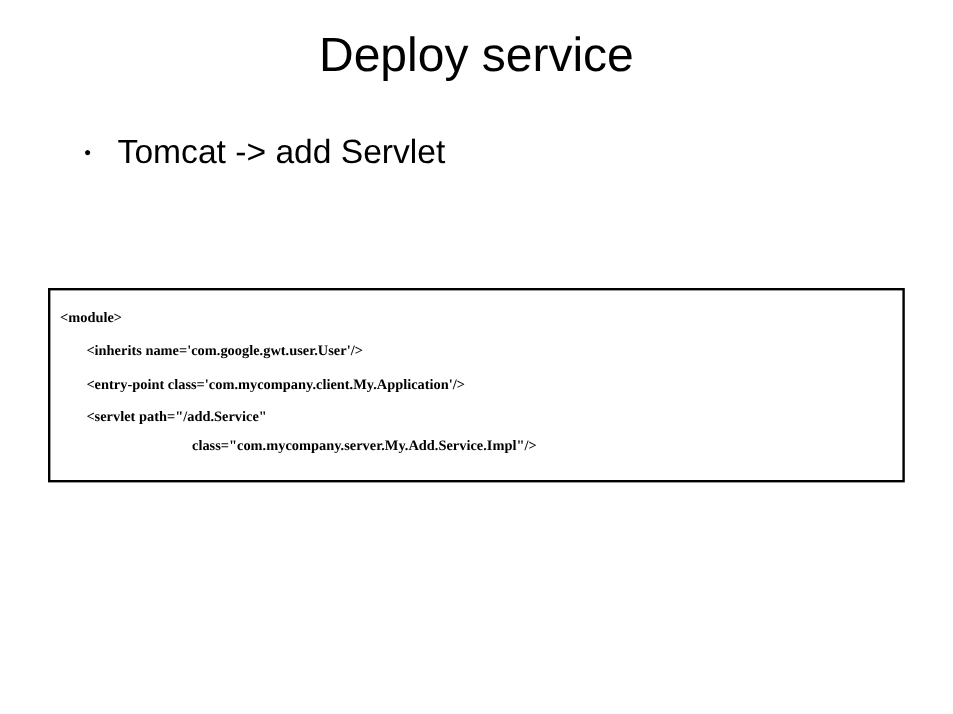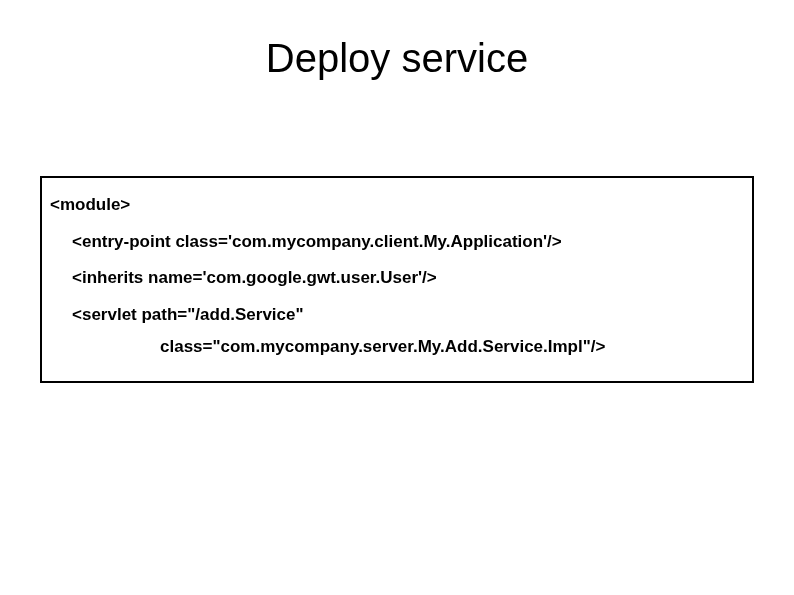--- a/index.html
+++ b/index.html
@@ -11,21 +11,21 @@
       width: 794px;
       height: 595px;
       background: #ffffff;
       font-family: Arial, Helvetica, sans-serif;
       color: #000000;
       position: relative;
     }
     .slide {
       width: 100%;
       height: 100%;
-      padding: 28px 50px;
+      padding: 16px 50px;
     }
     .title {
       font-size: 40px;
       font-weight: normal;
       text-align: center;
       margin-bottom: 40px;
       margin-top: 8px;
     }
     .bullet-list {
       list-style: none;
@@ -42,22 +42,22 @@
       content: "●";
       position: absolute;
       left: 0;
       font-size: 10px;
       top: 12px;
     }
     .code-box {
       border: 2.5px solid #000000;
       padding: 12px 8px 12px 8px;
       margin: 0 -10px;
-      font-family: Liberation Sans, sans-serif;
-      font-size: 17px;
+      font-family: Liberation Serif, serif;
+      font-size: 12px;
       line-height: 1.8;
       font-weight: bold;
     }
     .code-line {
       white-space: pre;
       margin-bottom: 2px;
     }
     .code-line.indent {
       padding-left: 22px;
     }
@@ -68,30 +68,31 @@
       margin-bottom: 6px;
     }
   </style>
 </head>
 <body>
 
 <div class="slide">
   <h1 class="title">Deploy service</h1>
 
   <ul class="bullet-list">
+    <li>Tomcat -&gt; add Servlet</li>
   </ul>
 
   <div class="code-box">
     <div class="code-group">
       <div class="code-line">&lt;module&gt;</div>
     </div>
     <div class="code-group">
-      <div class="code-line indent">&lt;entry-point class='com.mycompany.client.My.Application'/&gt;</div>
+      <div class="code-line indent">&lt;inherits name='com.google.gwt.user.User'/&gt;</div>
     </div>
     <div class="code-group">
-      <div class="code-line indent">&lt;inherits name='com.google.gwt.user.User'/&gt;</div>
+      <div class="code-line indent">&lt;entry-point class='com.mycompany.client.My.Application'/&gt;</div>
     </div>
     <div class="code-group">
       <div class="code-line indent">&lt;servlet path="/add.Service"</div>
       <div class="code-line indent2">class="com.mycompany.server.My.Add.Service.Impl"/&gt;</div>
     </div>
   </div>
 </div>
 
 </body></html>

